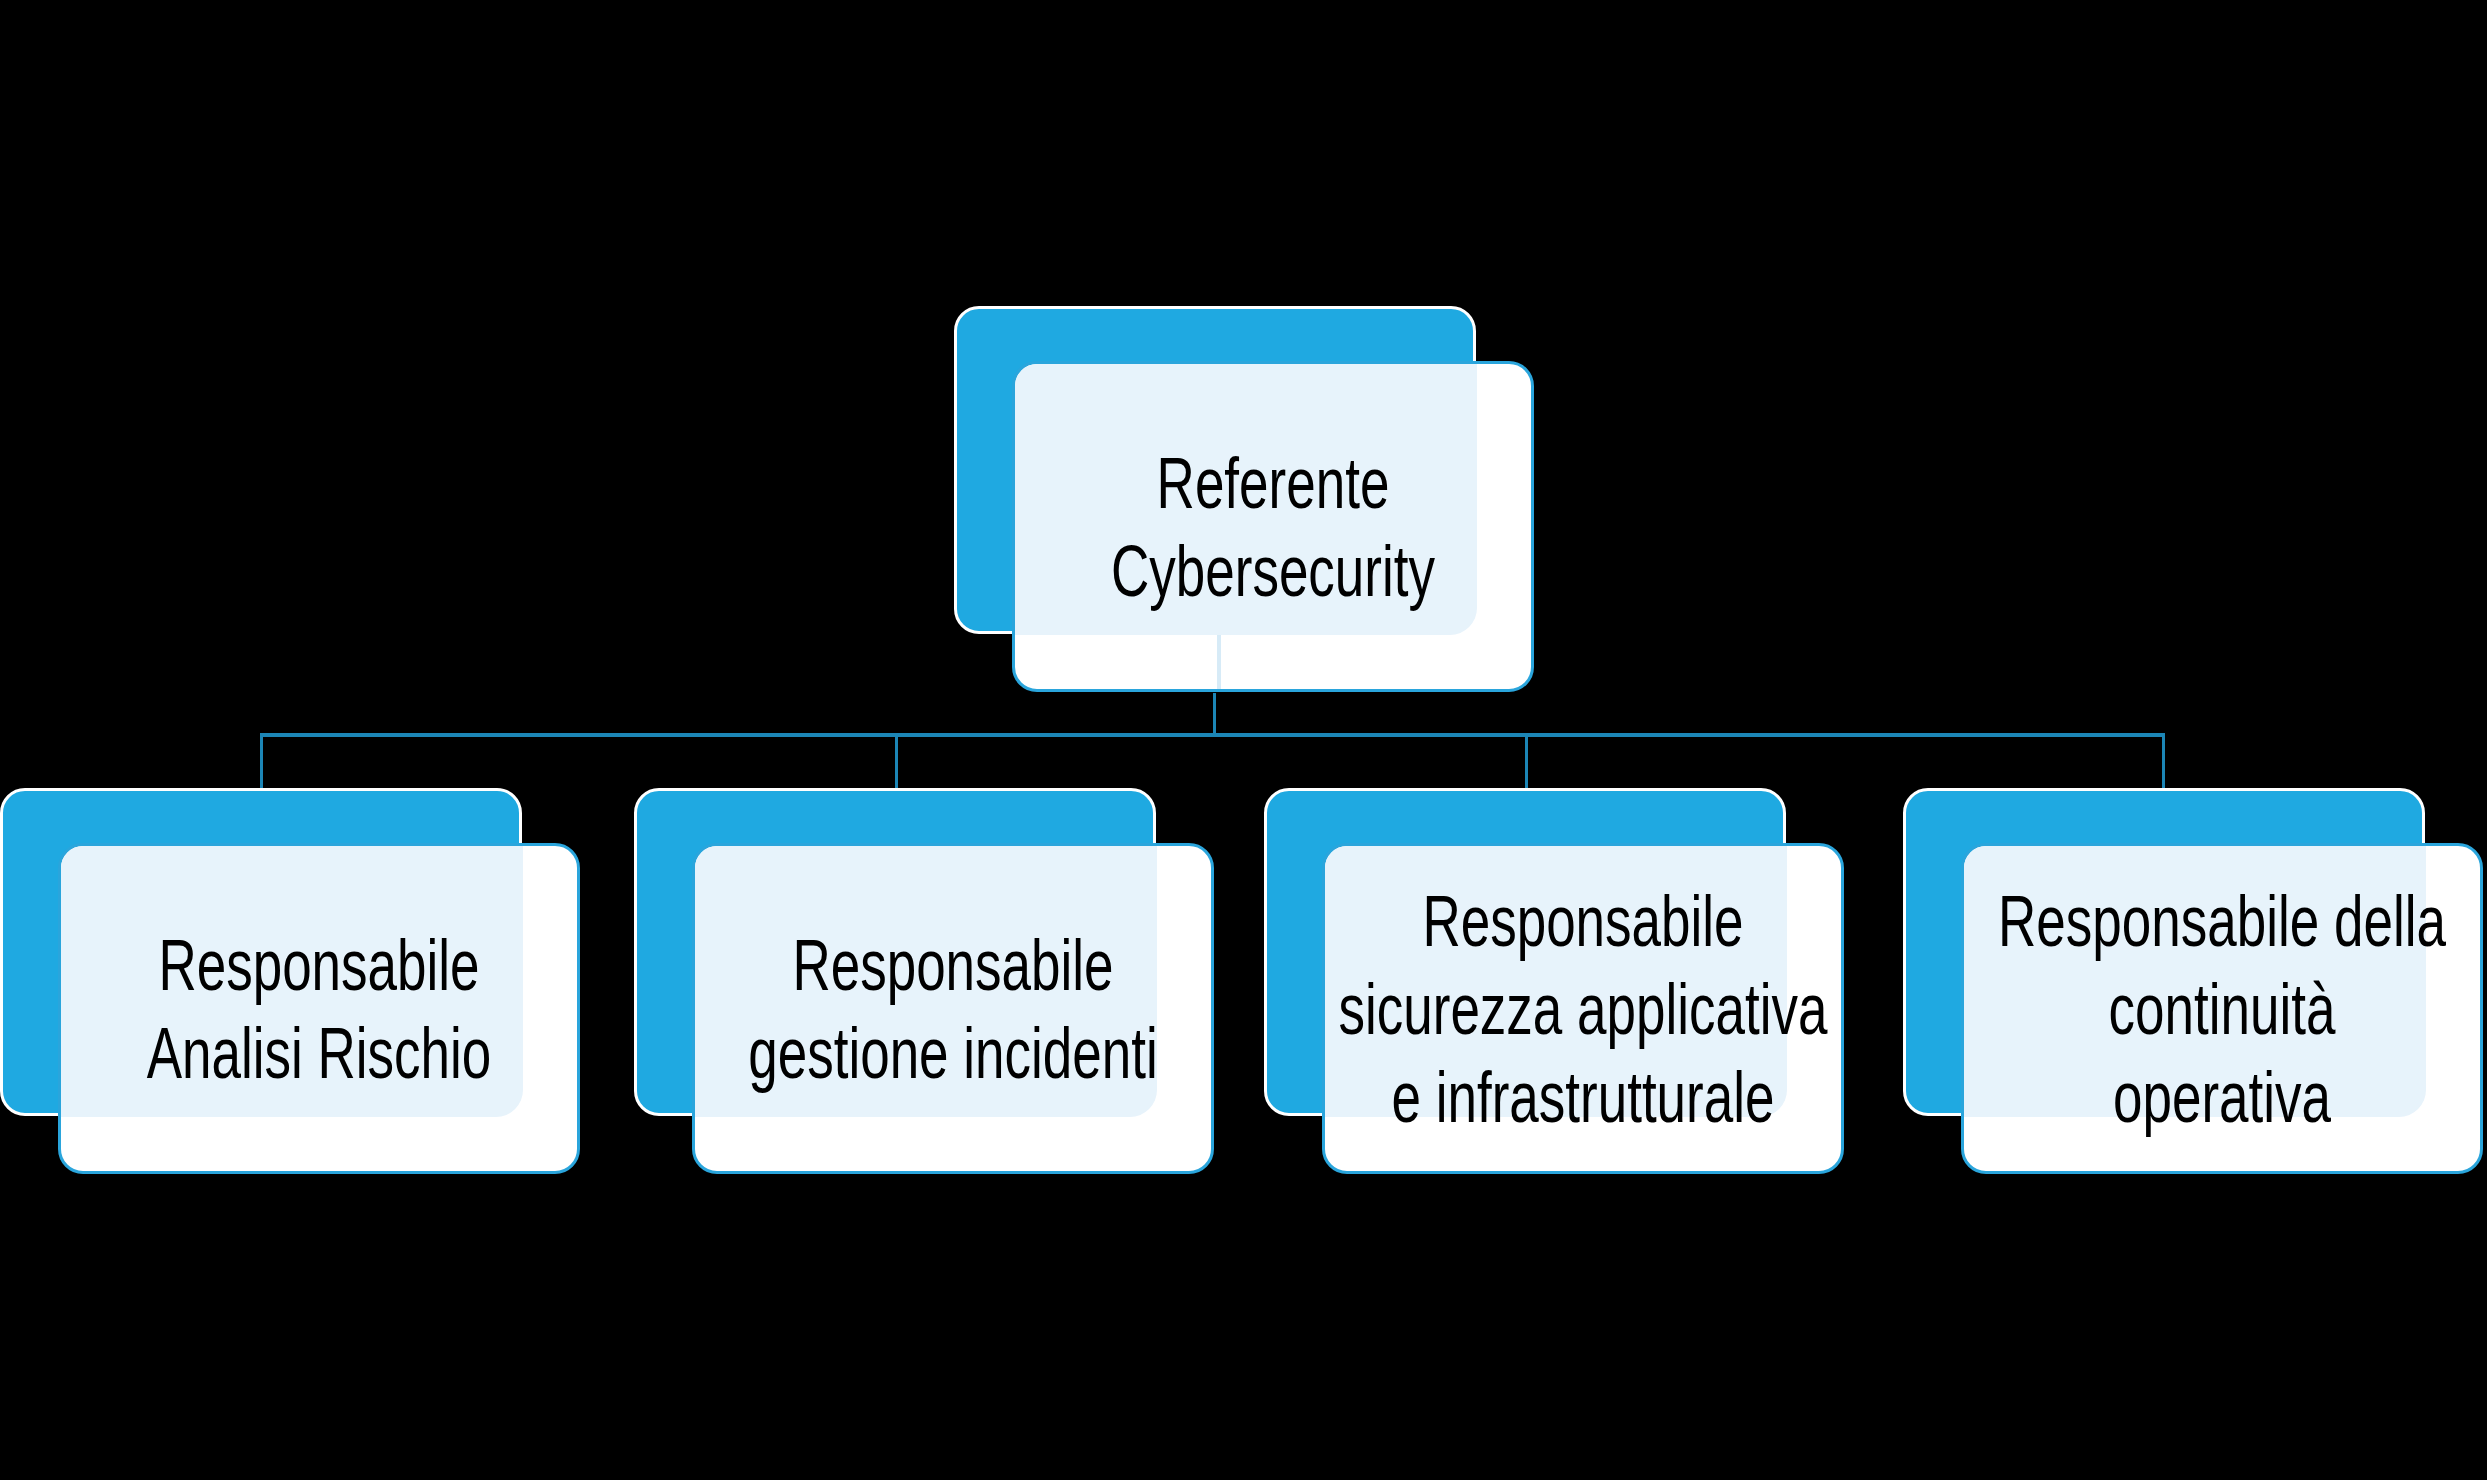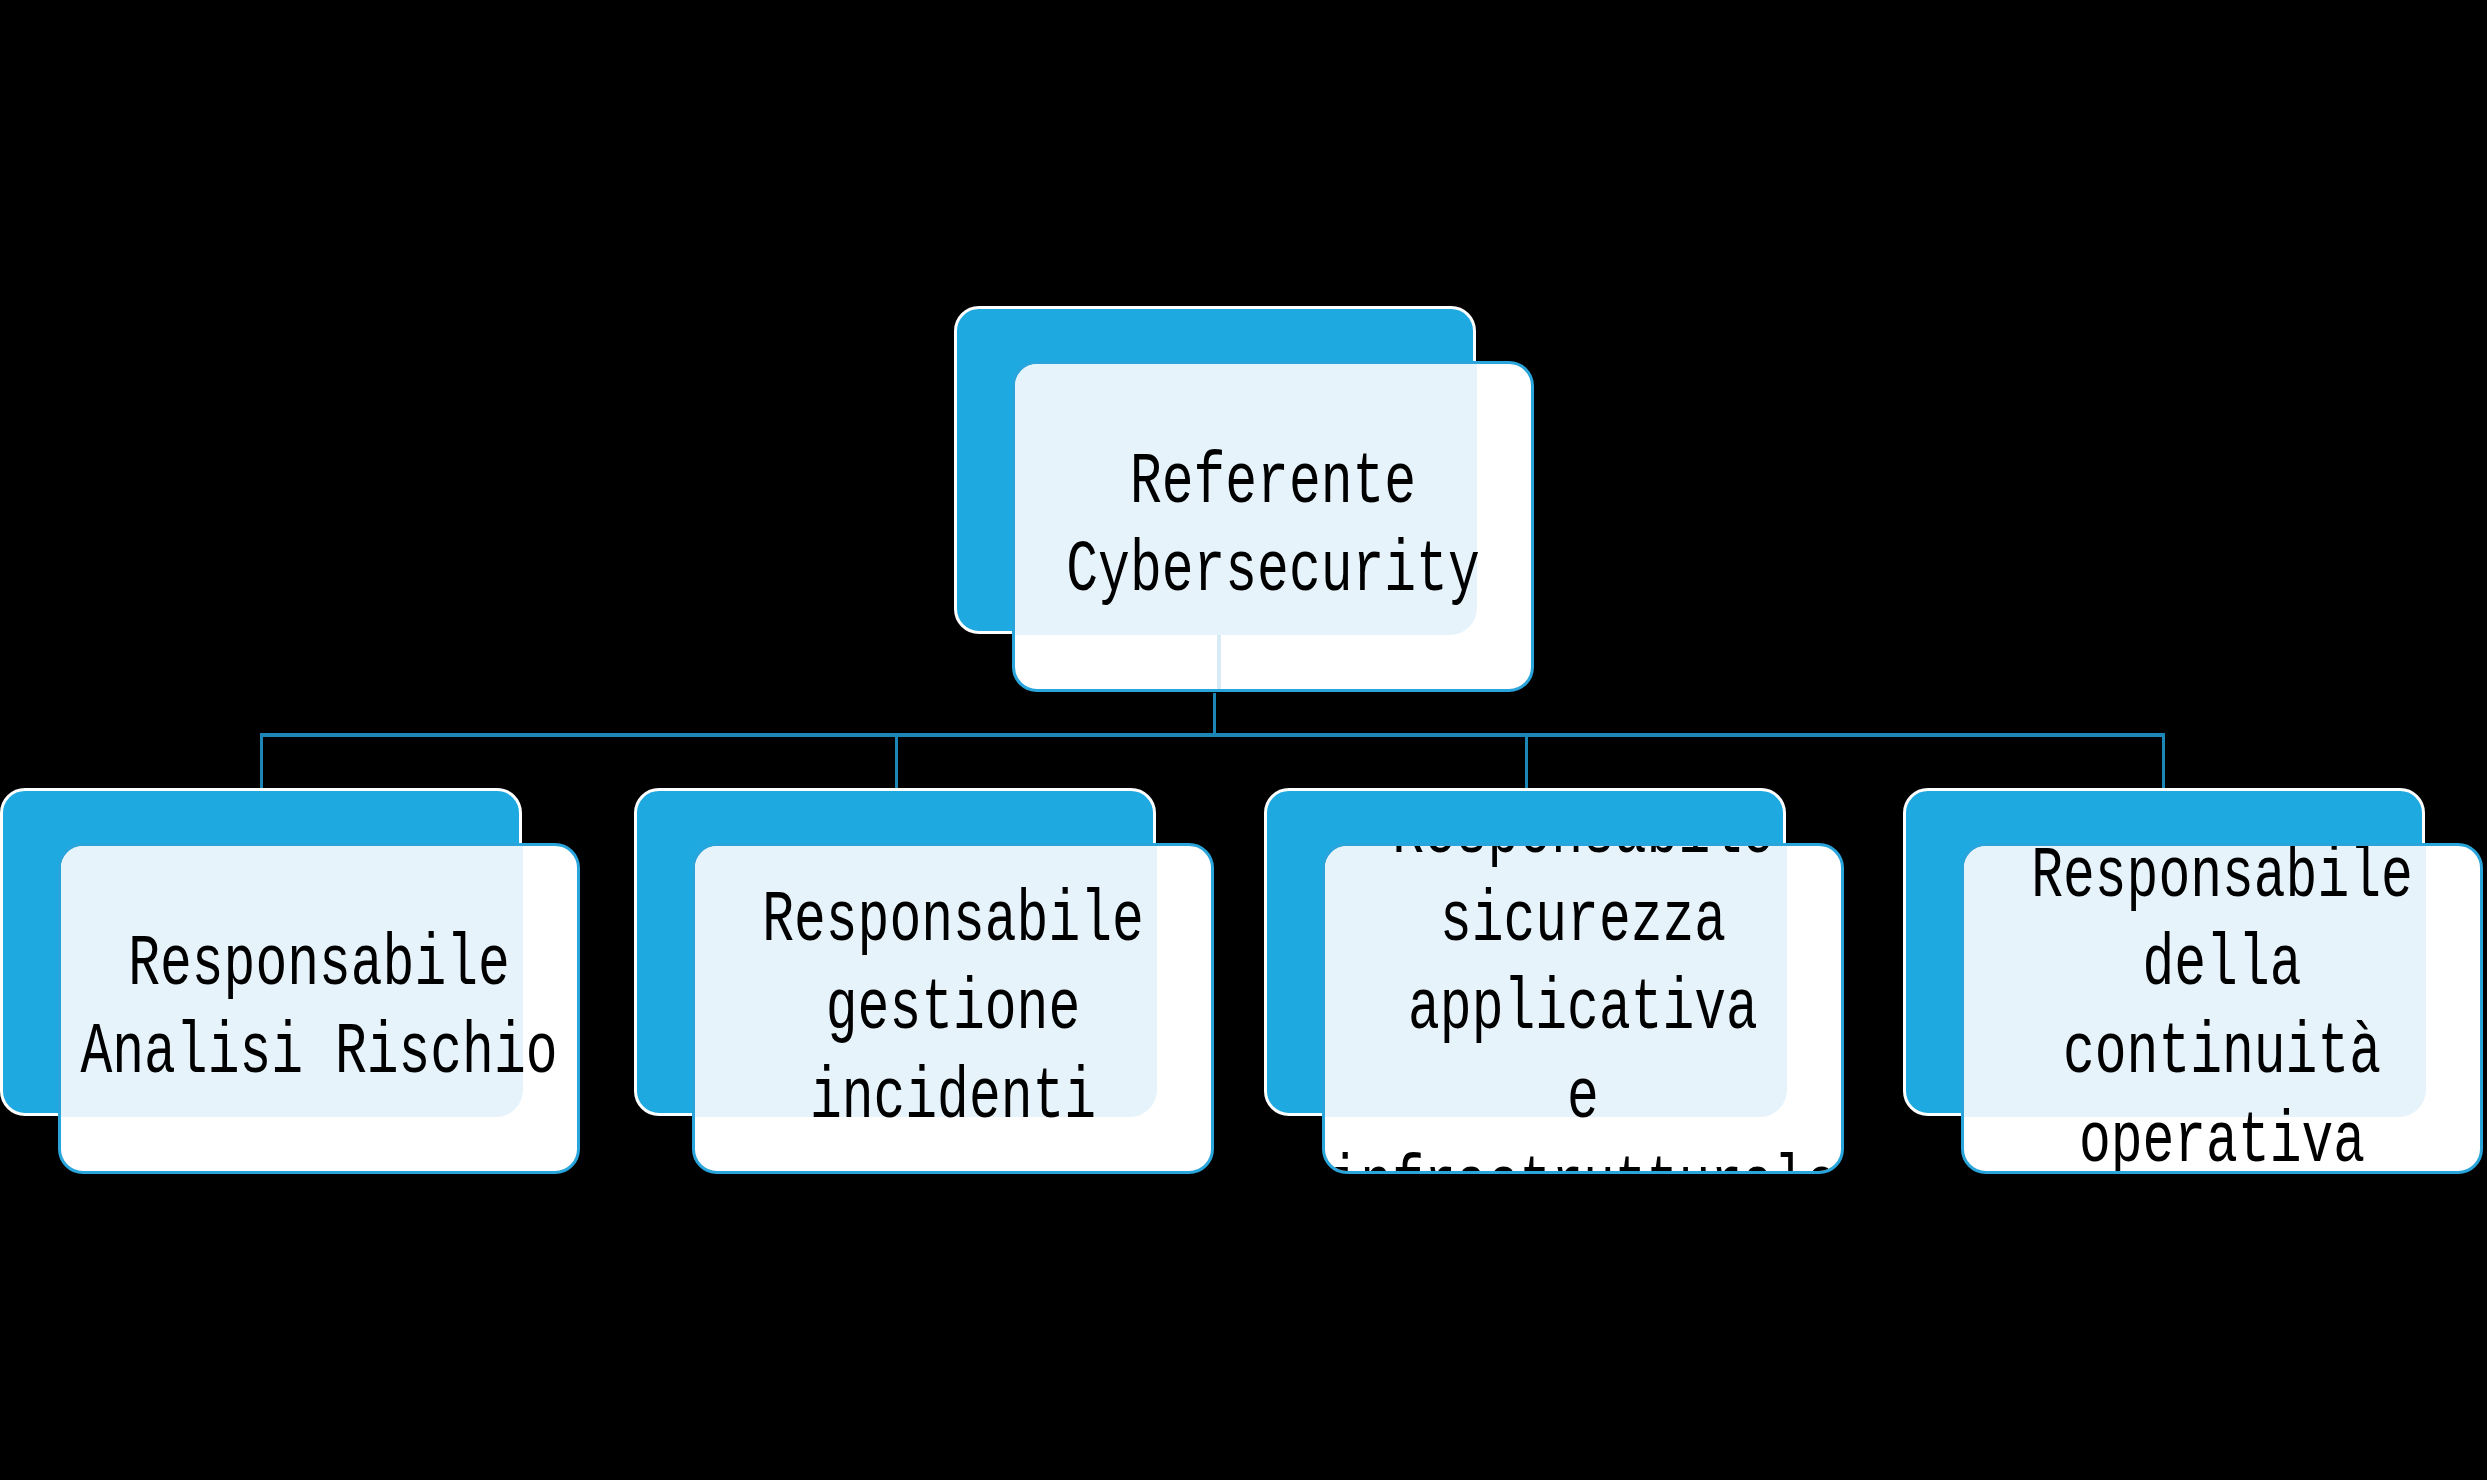--- a/index.html
+++ b/index.html
@@ -1,21 +1,21 @@
 <!DOCTYPE html>
 <html style="--background: #000000; --accent: #1FA9E1; --border: #2AA5DC; --tint: #E7F3FB; --panel: #FFFFFF; --connector: #1C86B6; --ghost_line: #D7EBF7; --text: #000000;font-size:12px"><head>
 <meta charset="utf-8">
 <style>
   html,body{margin:0;padding:0;background:#000;}
   .stage{
     position:relative;
     width:2487px;height:1481px;
     background:var(--background,#000);
     overflow:hidden;
-    font-family:Liberation Mono, monospace;
+    font-family:Liberation Sans, sans-serif;
   }
   
   .connector{position:absolute;background:var(--connector,#1C86B6);}
   
   .node{position:absolute;}
   .back{
     position:absolute;left:0;top:0;width:522px;height:328px;
     box-sizing:border-box;
     background:var(--accent,#1FA9E1);
     border:3px solid #fff;

